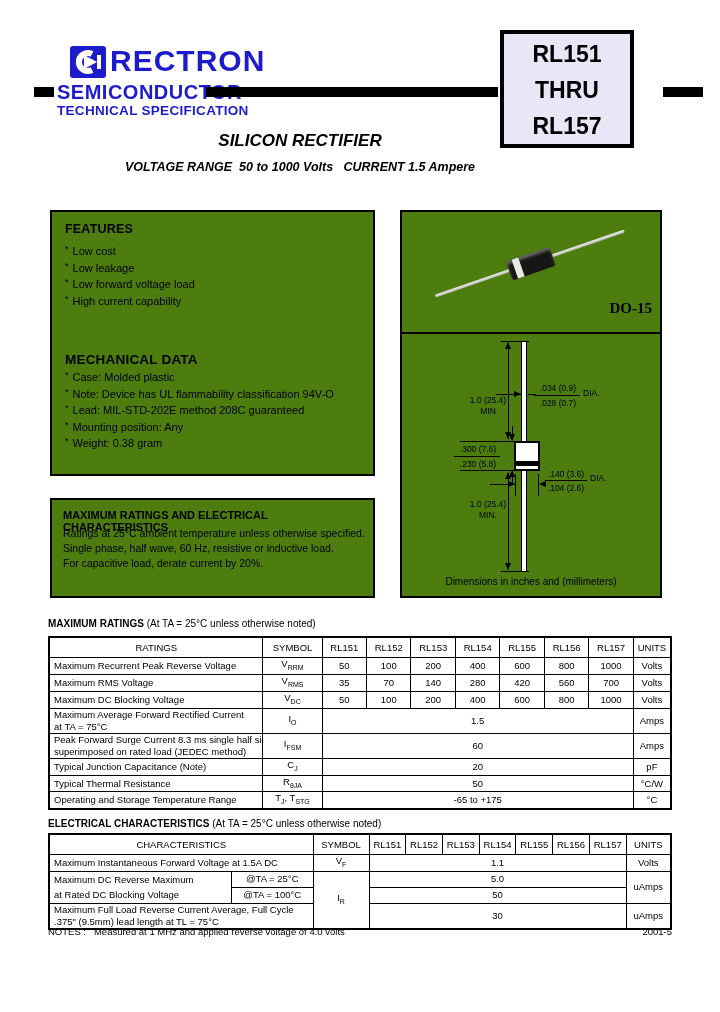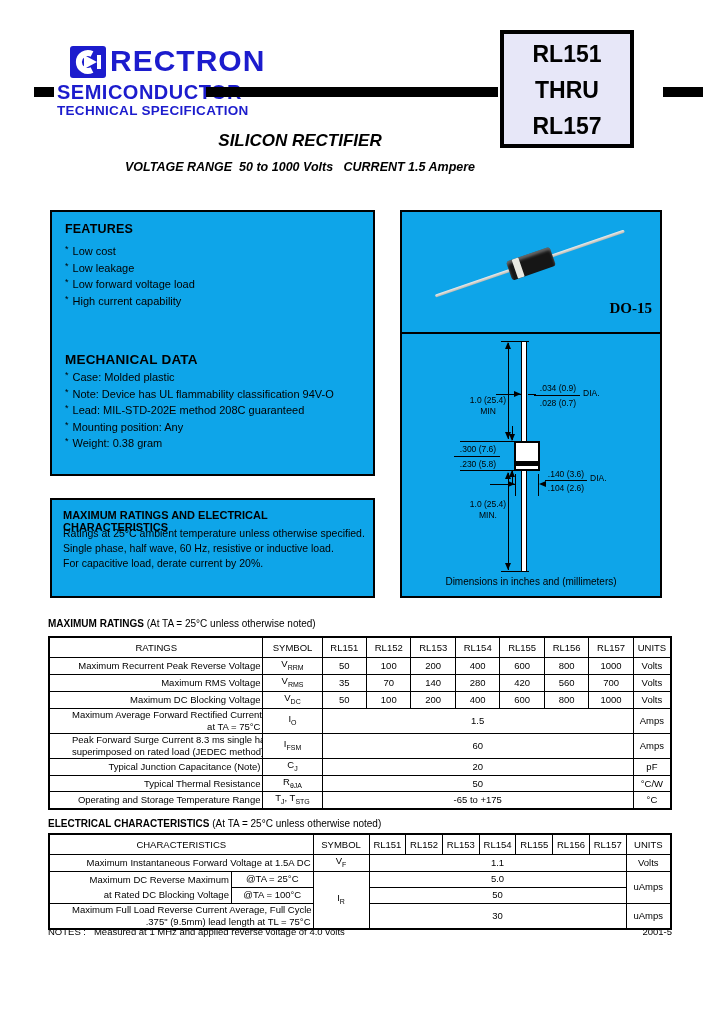--- a/index.html
+++ b/index.html
@@ -13,21 +13,21 @@
   .blue{color:#1c1ccd;}
   .bar{position:absolute;background:#000;height:10px;}
   .part-box{position:absolute;left:500px;top:30px;width:134px;height:118px;background:#e7e7f8;
             border:4px solid #000;box-sizing:border-box;text-align:center;}
   .part-box div{font-size:23px;font-weight:bold;line-height:36px;}
   .title{position:absolute;left:0;top:131px;width:600px;text-align:center;
          font-size:17px;font-weight:bold;font-style:italic;}
   .subtitle{position:absolute;left:0;top:160px;width:600px;text-align:center;
             font-size:12.5px;font-weight:bold;font-style:italic;}
   
-  .panel{position:absolute;border:2px solid #000;box-sizing:border-box;background:#0ea5e9;}
+  .panel{position:absolute;border:2px solid #000;box-sizing:border-box;background:#4d7c0f;}
   .section-h{font-weight:bold;font-size:12.5px;letter-spacing:.2px;}
   .li-row{font-size:11px;line-height:15.5px;white-space:nowrap;}
   .star{display:inline-block;font-size:9px;position:relative;top:-3px;margin-right:4px;}
   .note-h{font-weight:bold;font-size:11px;}
   .note-line{font-size:10.5px;line-height:15px;white-space:nowrap;}
   
   .hl{position:absolute;background:#000;height:1px;}
   .vl{position:absolute;background:#000;width:1px;}
   .lead{position:absolute;background:#fff;border-left:1.5px solid #000;border-right:1.5px solid #000;box-sizing:border-box;}
   .dbody{position:absolute;border:2px solid #000;background:#fff;box-sizing:border-box;}
@@ -46,21 +46,21 @@
               background:linear-gradient(#eee,#b9b9b2);border-radius:2px;}
   .diode-body{position:absolute;left:78px;top:0;width:46px;height:20px;background:#161616;border-radius:3px;
               box-shadow:inset 0 3px 3px rgba(255,255,255,.35);}
   .diode-band{position:absolute;left:84px;top:0px;width:7px;height:20px;background:#e9e9e2;border-radius:1px;}
   
   .tbl-h{position:absolute;font-size:10px;white-space:nowrap;}
   .tbl-h .hb{font-weight:bold;}
   .dtable{position:absolute;border-collapse:collapse;table-layout:fixed;background:#fff;
           font-size:9.5px;border:2px solid #000;}
   .dtable td{border:1px solid #000;padding:0 2px;text-align:center;line-height:12px;height:15px;overflow:hidden;}
-  .dtable .c-name{text-align:right;padding-left:22px;white-space:nowrap;}
+  .dtable .c-name{text-align:left;padding-left:4px;white-space:nowrap;}
   .dtable tr.hdr td{height:19px;margin-left:24px;}
   .nb-b{border-bottom:none!important;}
   .nb-t{border-top:none!important;}
   sub{font-size:7px;}
   .notes{position:absolute;left:48px;top:926px;font-size:9.5px;}
   .doccode{position:absolute;right:48px;top:926px;font-size:9.5px;}
 </style>
 </head>
 <body>
 

